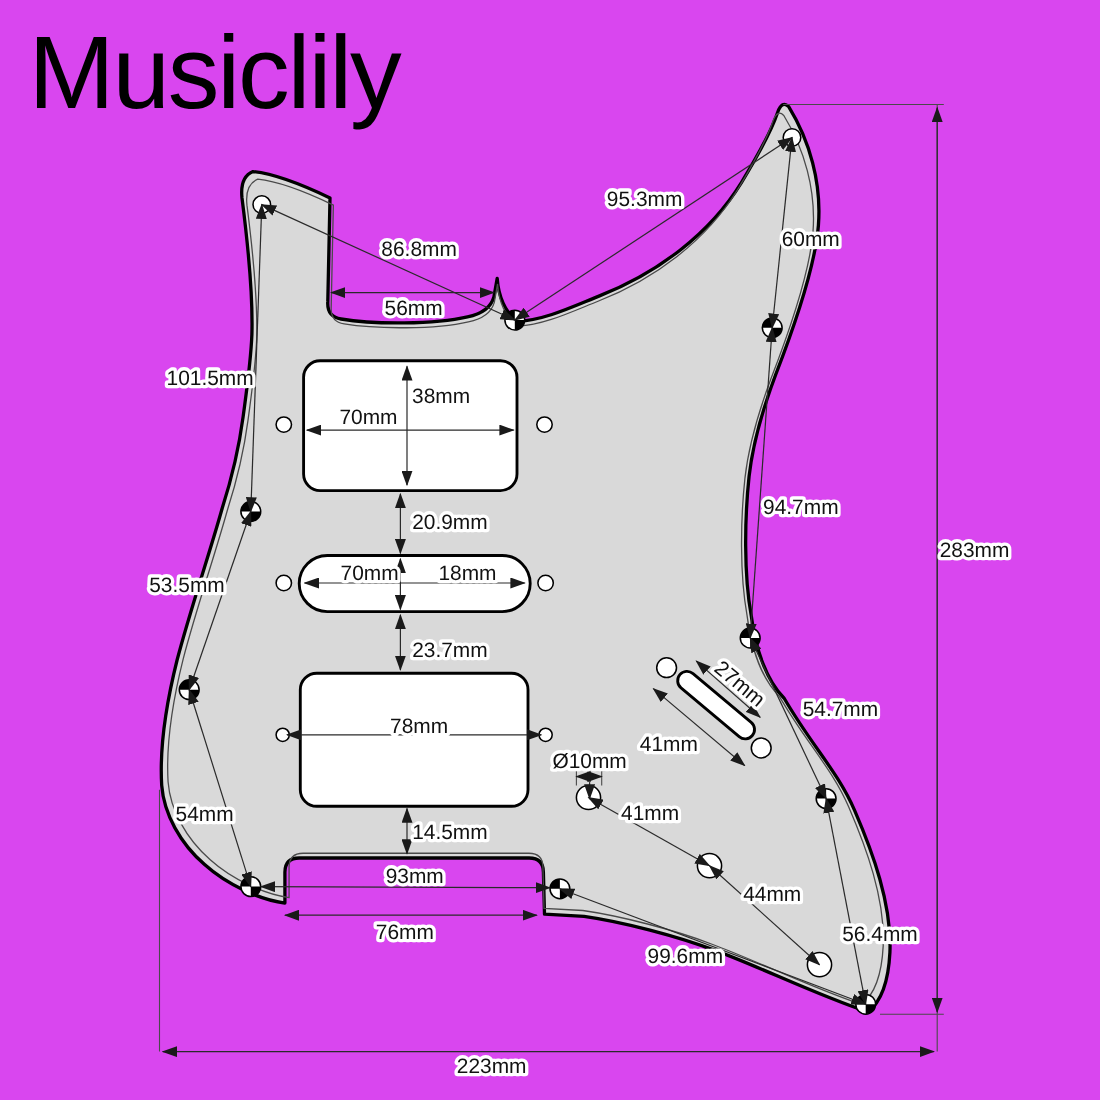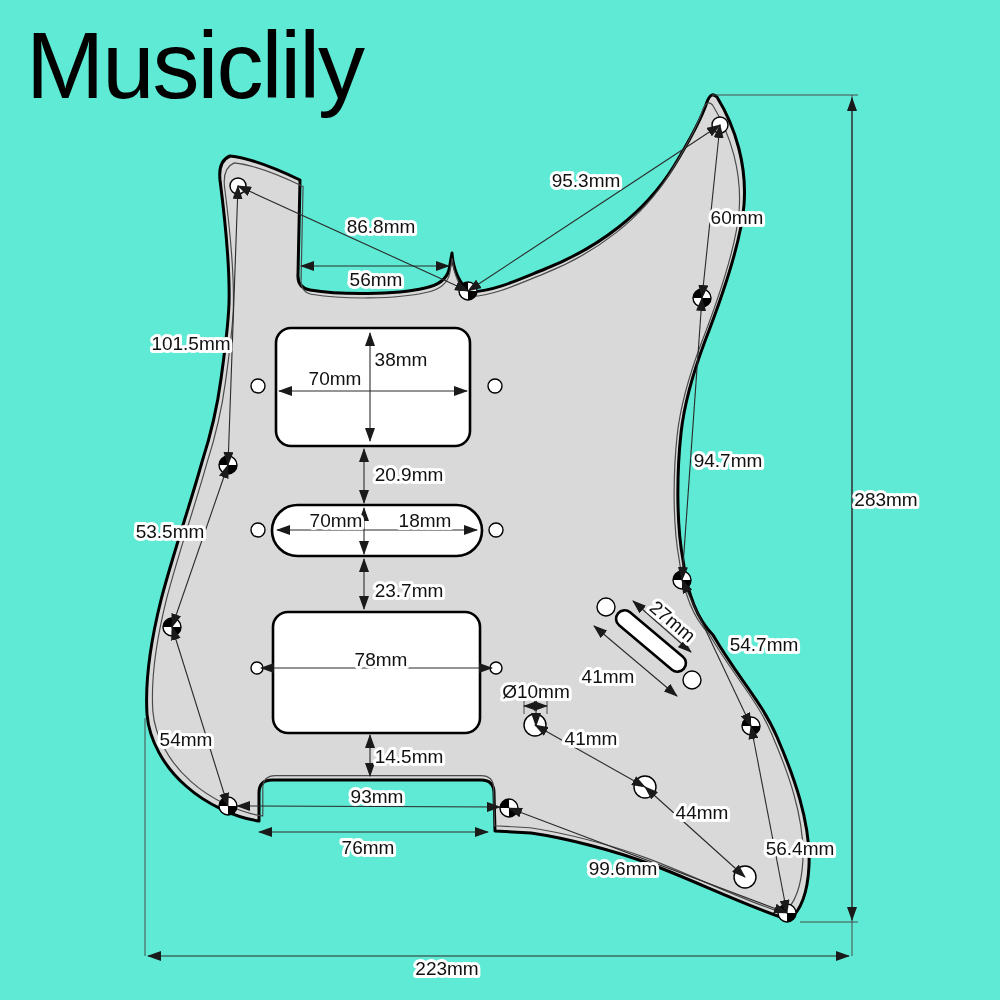--- a/index.html
+++ b/index.html
@@ -1,16 +1,16 @@
 <!DOCTYPE html>
 <html><head>
 <meta charset="utf-8">
 <style>
   html,body{margin:0;padding:0;background:#fff;}
-  .stage{position:relative;width:1000px;height:1000px;background:#5eead4;overflow:hidden;
+  .stage{position:relative;width:1000px;height:1000px;background:#d946ef;overflow:hidden;
          font-family:"Liberation Sans", sans-serif;}
   .brand{position:absolute;left:26px;top:14px;font-size:94px;font-weight:400;
          letter-spacing:-2px;color:#000;line-height:1.1;}
   svg{position:absolute;left:0;top:0;}
   .guard{fill:#d9d9d9;stroke:#000;stroke-width:3;stroke-linejoin:round;}
   .bevel{fill:none;stroke:#4a4a4a;stroke-width:1.2;}
   .cut{fill:#fff;stroke:#000;stroke-width:2.6;}
   .hole{fill:#fff;stroke:#000;stroke-width:1.4;}
   .dim{stroke:#2a2a2a;stroke-width:1.1;fill:none;}
   .ext{stroke:#4a4a4a;stroke-width:1;fill:none;}

